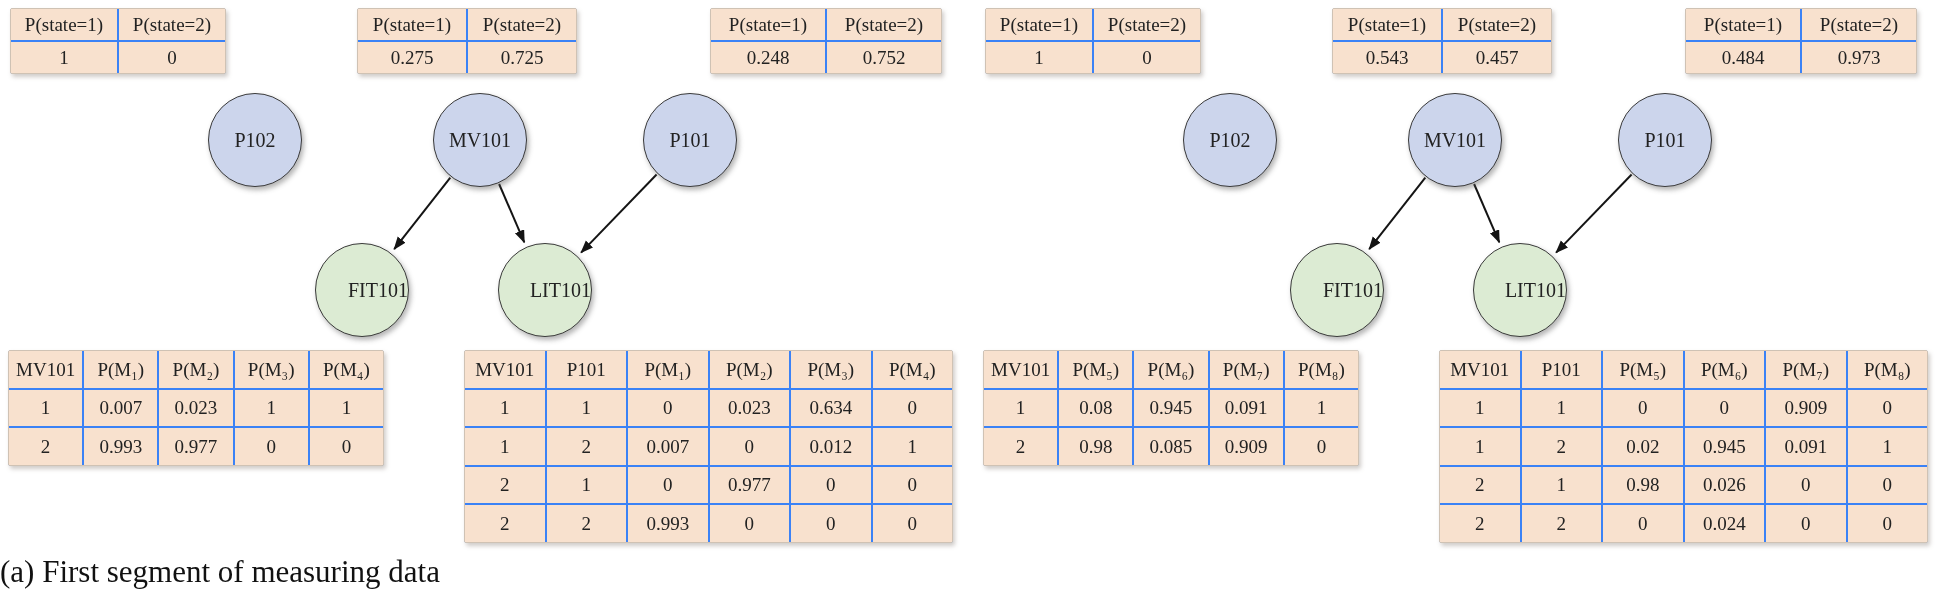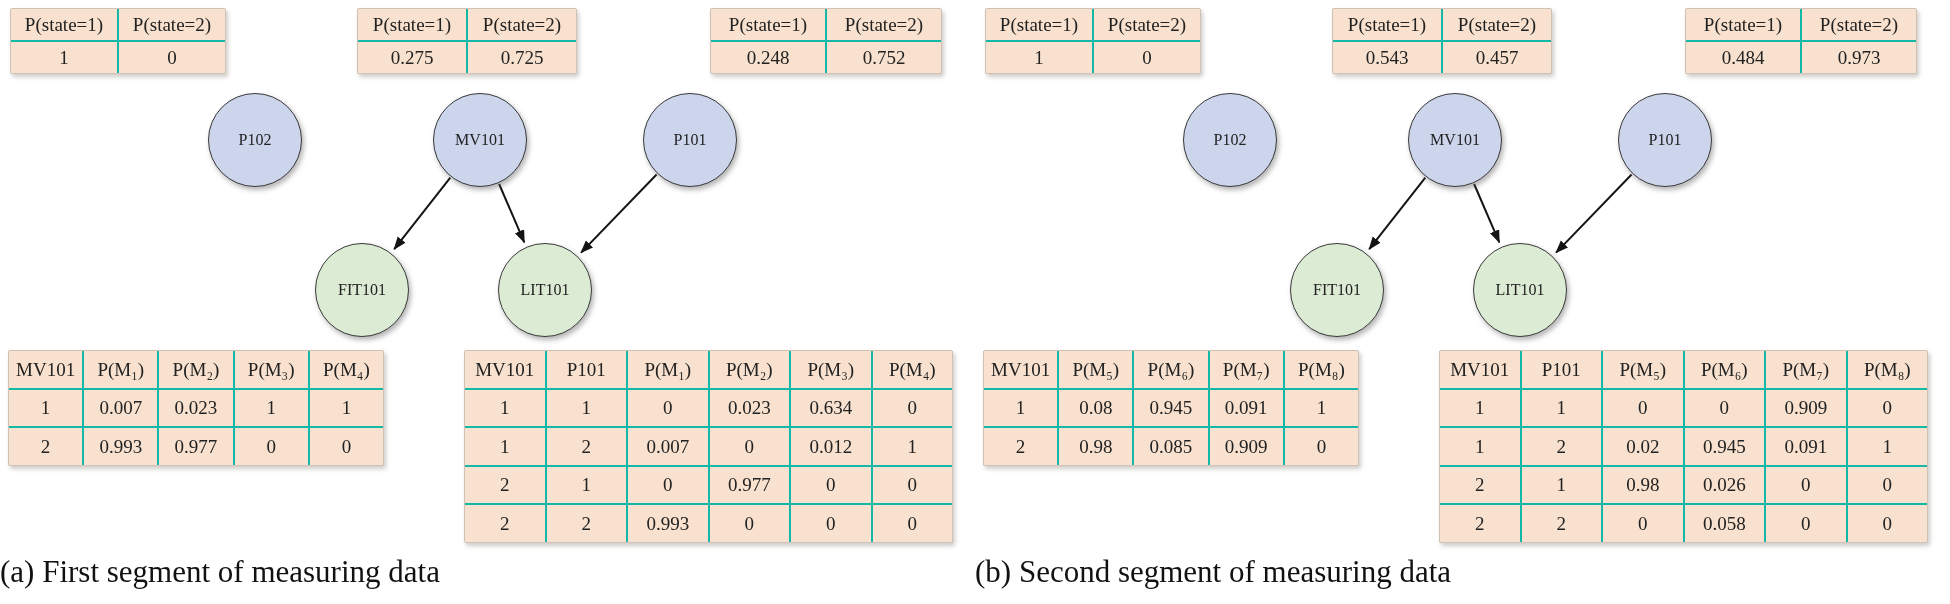--- a/index.html
+++ b/index.html
@@ -23,21 +23,21 @@
     width: 975px;
     height: 604px;
   }
   .panel.panel-a { left: 0; }
   .panel.panel-b { left: 975px; }
 
   .dtable {
     position: absolute;
     display: grid;
     gap: 2px;
-    background: #14b8a6;
+    background: #3b82f6;
     border: 1px solid #cfc2b4;
     border-radius: 2px;
     box-shadow: 2px 3px 4px rgba(120,110,100,0.35);
   }
   .dtable .cell {
     background: var(--table-fill, #f8e1ce);
     display: flex;
     align-items: center;
     justify-content: center;
     font-size: 19px;
@@ -47,26 +47,26 @@
 
   .node {
     position: absolute;
     width: 94px;
     height: 94px;
     border-radius: 50%;
     border: 1.5px solid var(--node-border, #3a3a3a);
     display: flex;
     align-items: center;
     justify-content: center;
-    font-size: 16px;
+    font-size: 20px;
     box-shadow: 2px 3px 5px rgba(90,90,90,0.45);
     box-sizing: border-box;
   }
   .node.state { background: var(--state-fill, #ccd5ec); }
-  .node.measurement { background: var(--meas-fill, #dcebd3); }
+  .node.measurement { background: var(--meas-fill, #dcebd3); justify-content: flex-end; }
 
   .edges {
     position: absolute;
     left: 0;
     top: 0;
     width: 975px;
     height: 604px;
     pointer-events: none;
   }
 
@@ -173,21 +173,20 @@
         <div class="cell">0</div>
         <div class="cell">2</div>
         <div class="cell">2</div>
         <div class="cell">0.993</div>
         <div class="cell">0</div>
         <div class="cell">0</div>
         <div class="cell">0</div>
       </div>
     </section>
   <section class="panel panel-b">
-    <div class="caption">(b) Second segment of measuring data</div>
   <div class="dtable" style="left: 10px; top: 8px; width: 214px; grid-template-columns: repeat(2, 1fr); grid-auto-rows: 31px;">
         <div class="cell">P(state=1)</div>
         <div class="cell">P(state=2)</div>
         <div class="cell">1</div>
         <div class="cell">0</div>
       </div>
       <div class="dtable" style="left: 357px; top: 8px; width: 218px; grid-template-columns: repeat(2, 1fr); grid-auto-rows: 31px;">
         <div class="cell">P(state=1)</div>
         <div class="cell">P(state=2)</div>
         <div class="cell">0.543</div>
@@ -262,18 +261,18 @@
         <div class="cell">1</div>
         <div class="cell">2</div>
         <div class="cell">1</div>
         <div class="cell">0.98</div>
         <div class="cell">0.026</div>
         <div class="cell">0</div>
         <div class="cell">0</div>
         <div class="cell">2</div>
         <div class="cell">2</div>
         <div class="cell">0</div>
-        <div class="cell">0.058</div>
+        <div class="cell">0.024</div>
         <div class="cell">0</div>
         <div class="cell">0</div>
       </div>
     </section>
 </div>
 
 </body></html>

